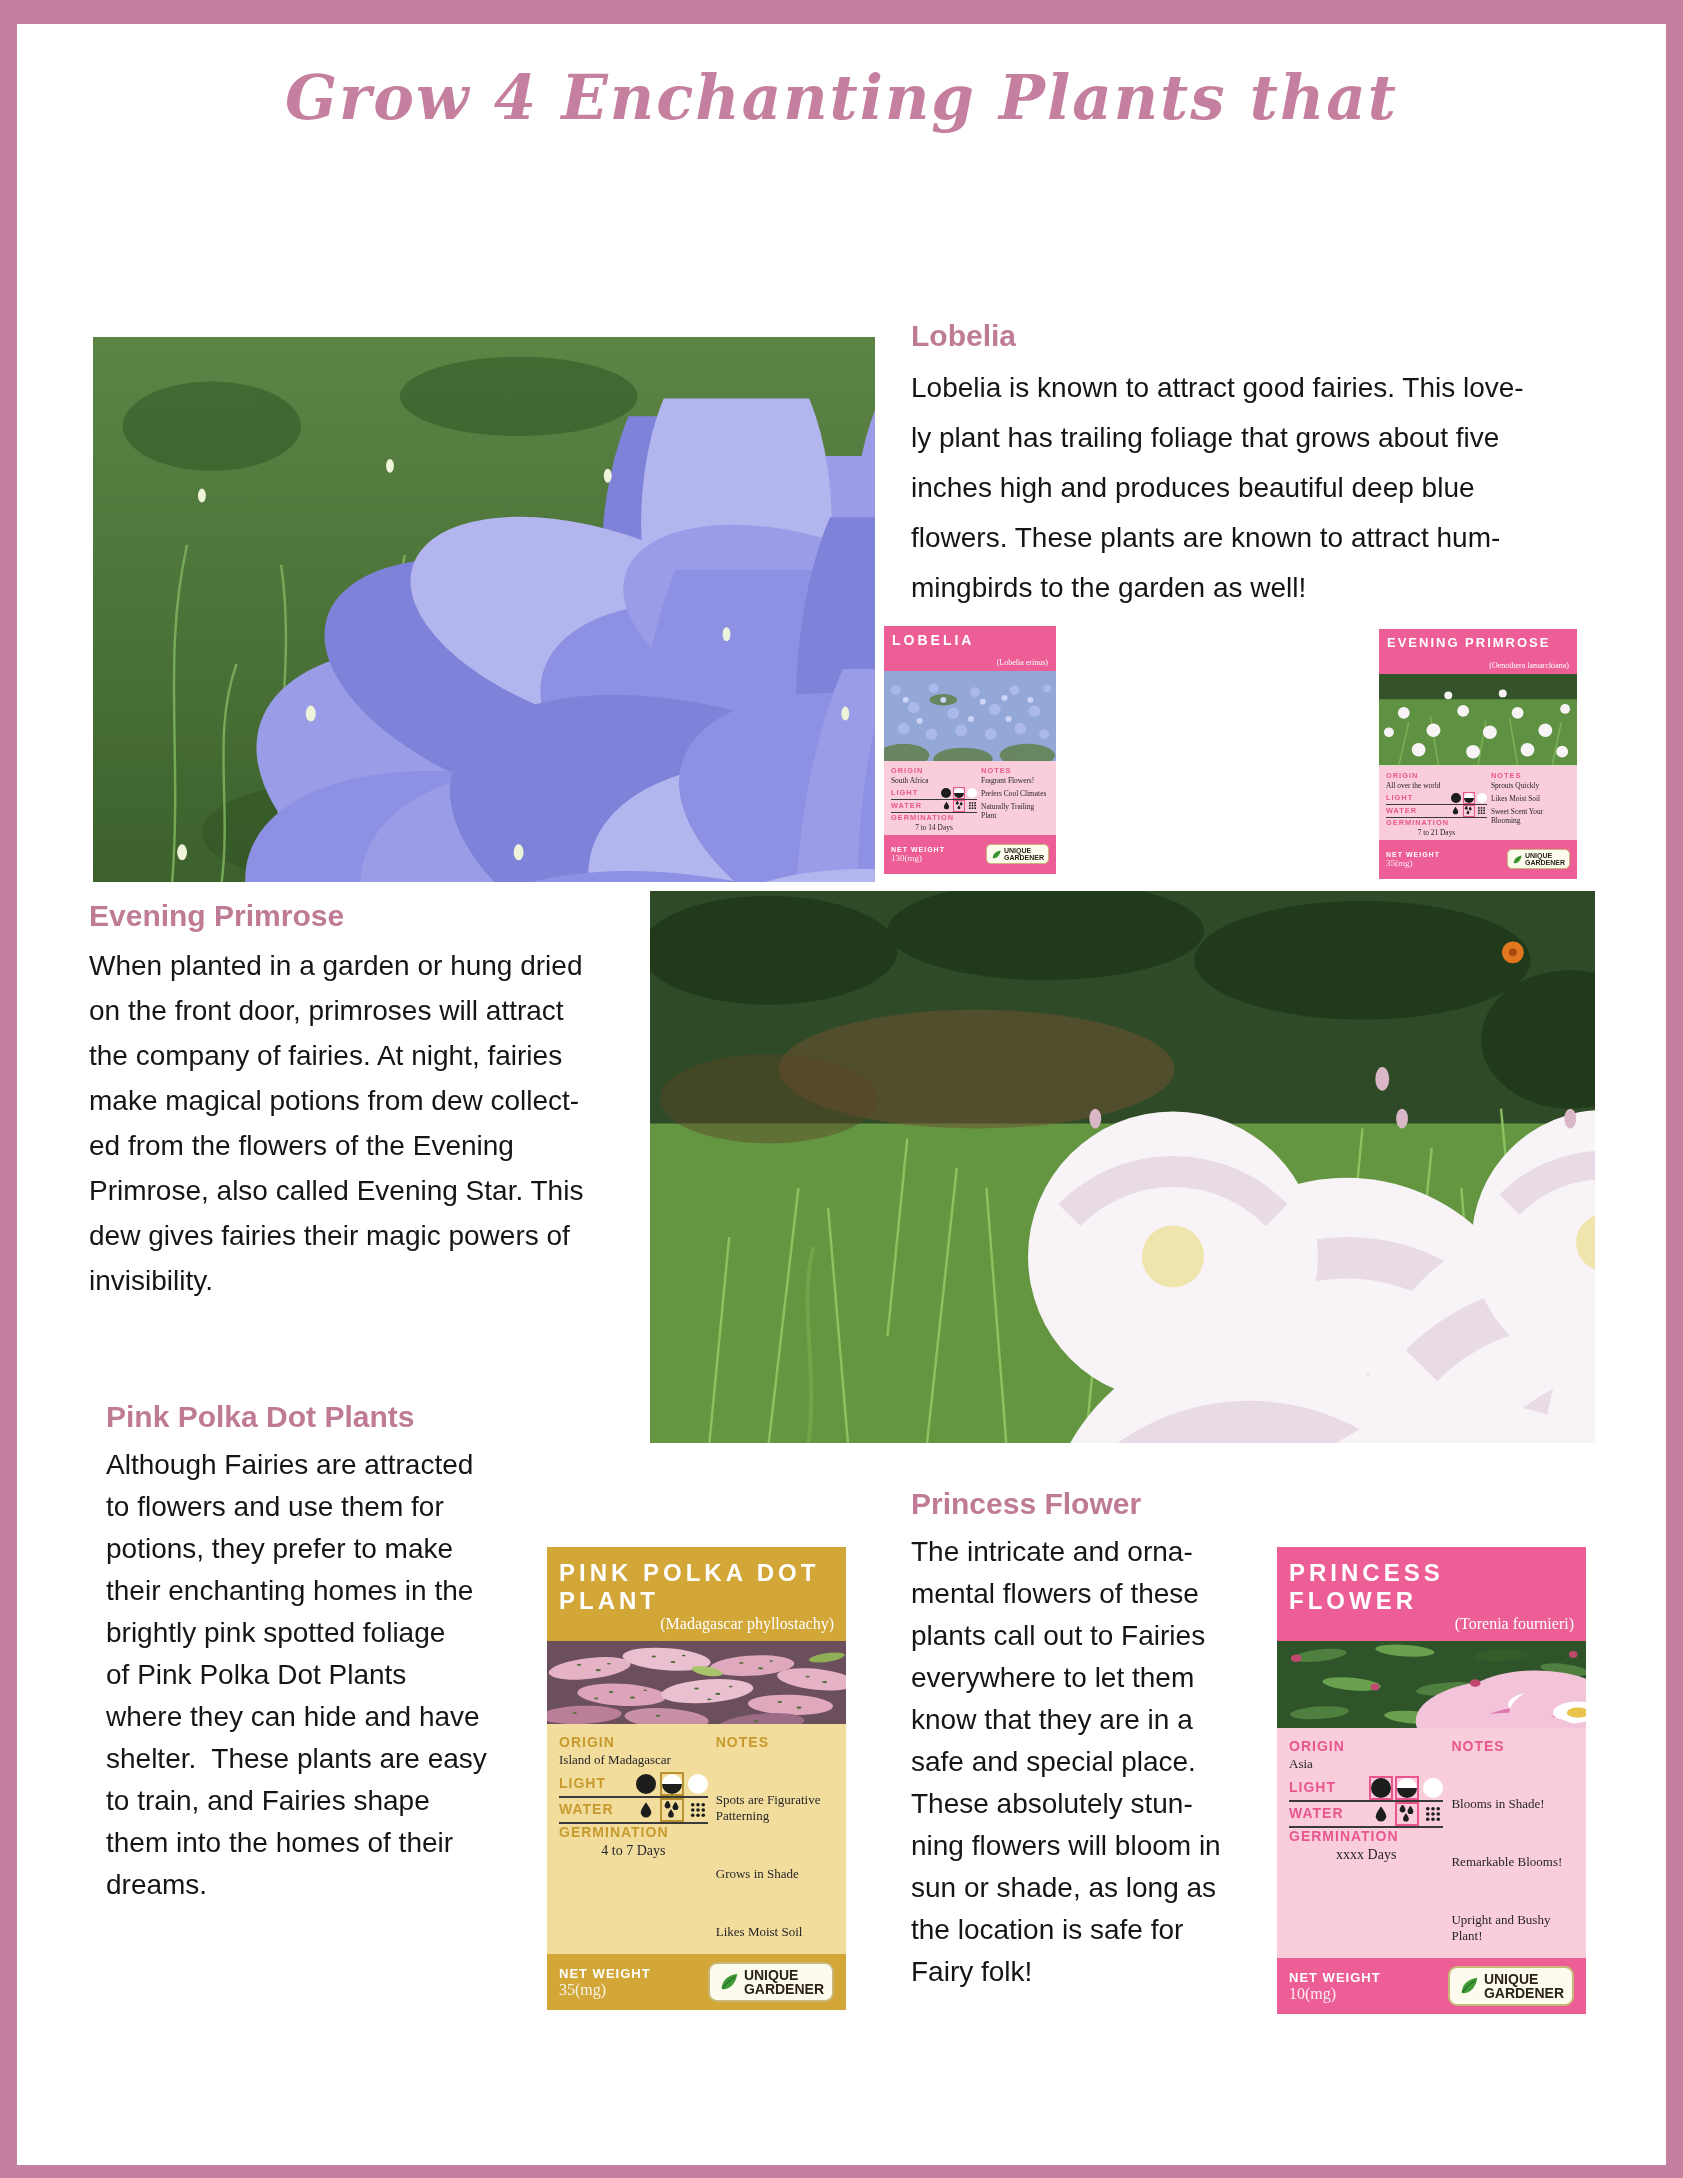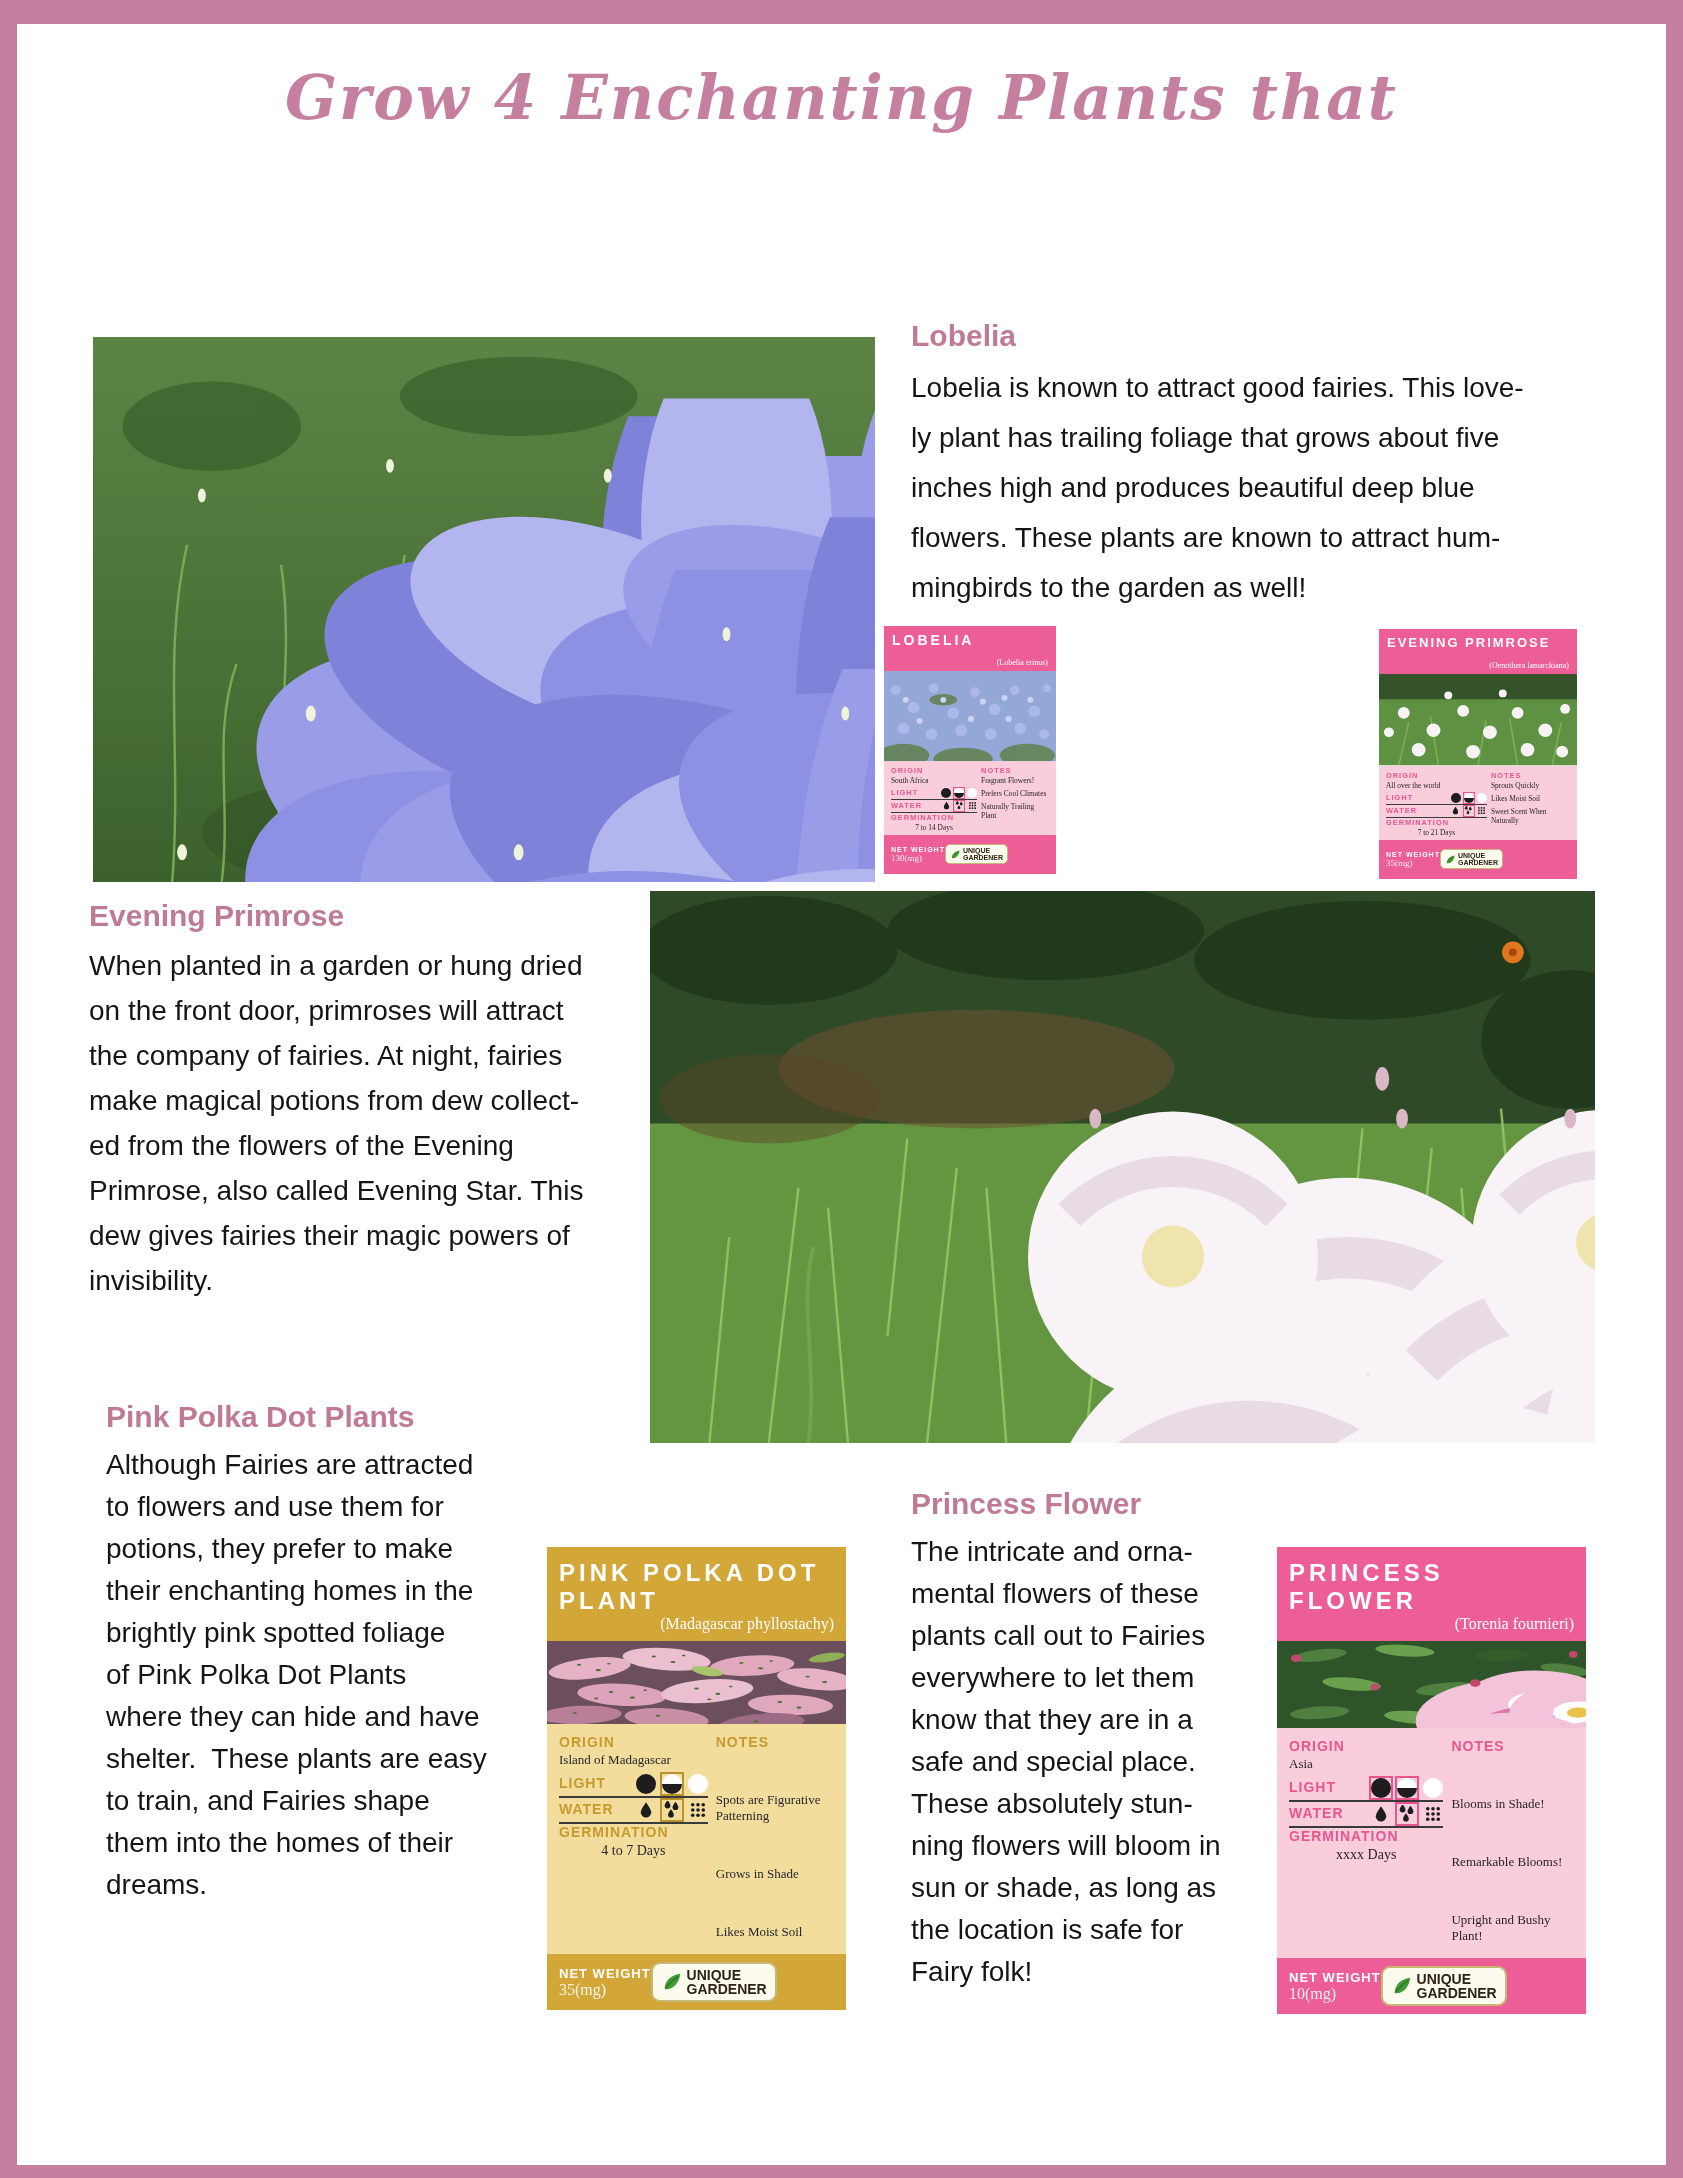--- a/index.html
+++ b/index.html
@@ -45,21 +45,21 @@
   .pk-label{color:var(--lab);font-weight:bold;letter-spacing:1px;}
   .pk-val,.pk-note,.pk-germ{font-family:"Liberation Serif",serif;color:#26262a;}
   .pk-row{display:flex;align-items:center;justify-content:space-between;border-bottom:2px solid #3a3a3a;}
   .icons{display:flex;align-items:center;}
   .icon{display:flex;align-items:center;justify-content:center;}
   .icon.sel{box-shadow:0 0 0 2px var(--acc);}
   .c-full{background:#1d1d1d;border-radius:50%;width:100%;height:100%;}
   .c-half{background:linear-gradient(#ffffff 0 50%,#1d1d1d 50% 100%);border-radius:50%;width:100%;height:100%;}
   .c-empty{background:#ffffff;border-radius:50%;width:100%;height:100%;}
   .pk-germ{text-align:center;}
-  .pk-band{background:var(--hd);color:#fff;display:flex;
+  .pk-band{background:var(--hd);color:#fff;display:flex;justify-content:space-between;
            align-items:center;box-sizing:border-box;}
   .pk-nw-label{font-weight:bold;letter-spacing:1px;}
   .pk-nw{font-family:"Liberation Serif",serif;color:rgba(255,255,255,.88);}
   .pk-logo{background:#fdfbee;border:2px solid #c8b878;border-radius:9px;display:flex;
            align-items:center;color:#2b2416;font-weight:800;}
   .pk-logo-text{font-weight:800;letter-spacing:0;}
 
   
   .packet.big{width:299px;height:463px;}
   .big .pk-header{padding:12px 12px 8px 12px;}
@@ -435,21 +435,21 @@
               </span>
           </span>
         </div>
         <div class="pk-label">GERMINATION</div>
         <div class="pk-germ">7 to 21 Days</div>
       </div>
       <div class="pk-right">
         <div class="pk-label">NOTES</div>
         <div class="pk-note">Sprouts Quickly</div>
         <div class="pk-note">Likes Moist Soil</div>
-        <div class="pk-note">Sweet Scent When Naturally</div>
+        <div class="pk-note">Sweet Scent Your Blooming</div>
       </div>
     </div>
     <div class="pk-band">
       <div>
         <div class="pk-nw-label">NET WEIGHT</div>
         <div class="pk-nw">35(mg)</div>
       </div>
       <div class="pk-logo">
         <svg viewBox="0 0 11 11" width="11" height="11">
             <use href="#leafico"></use>

